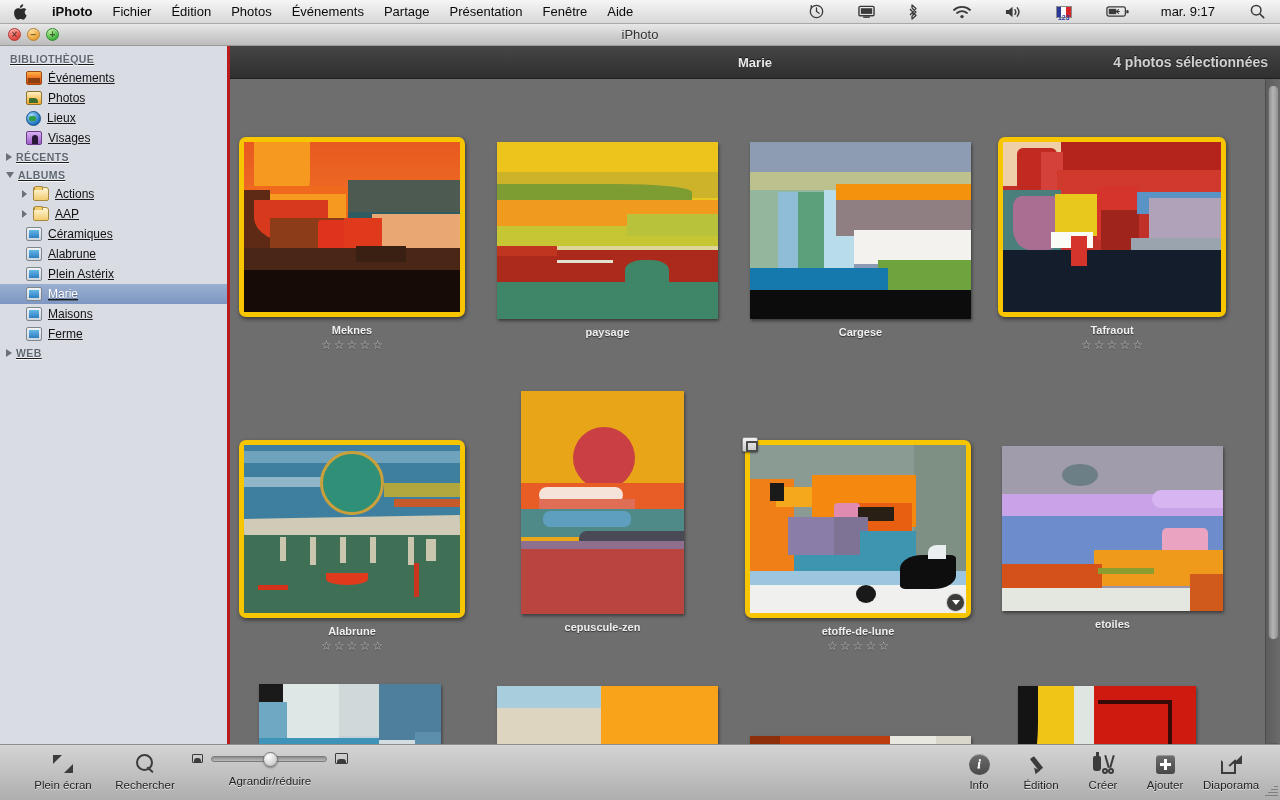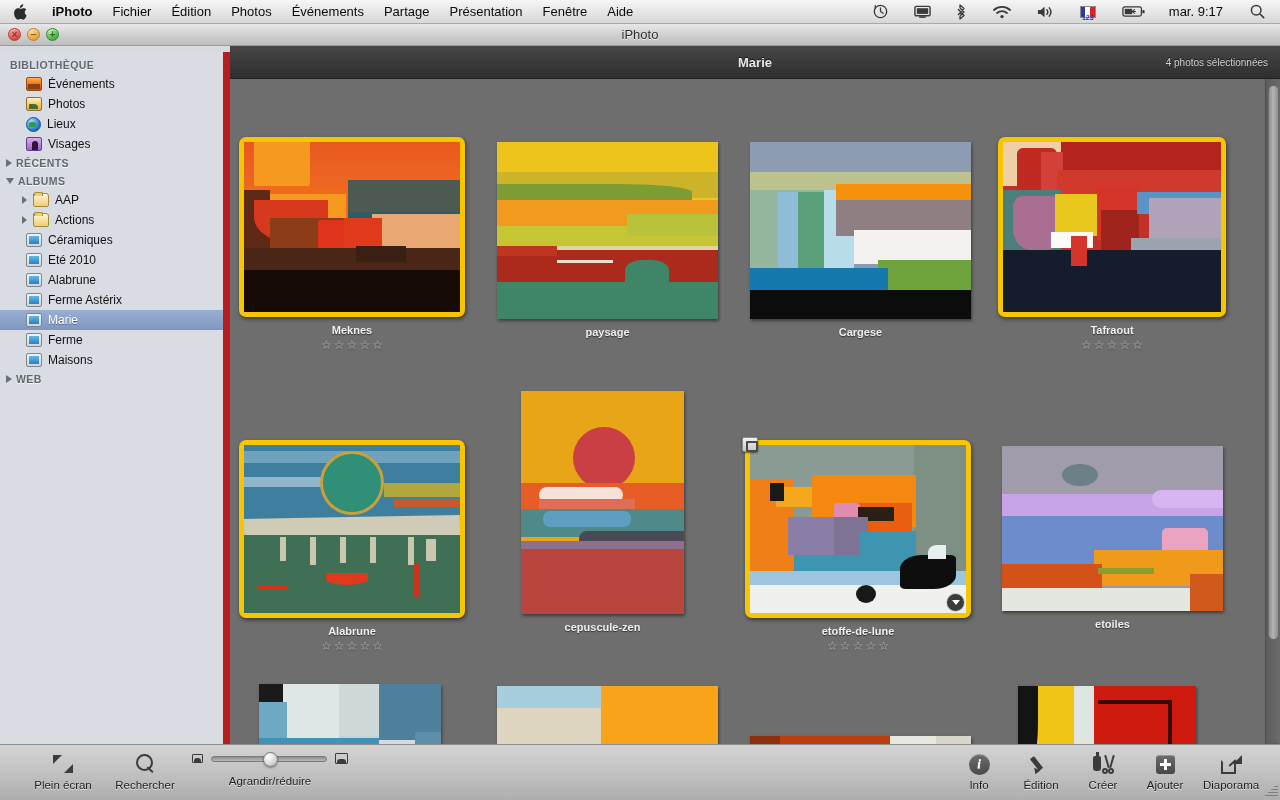--- a/index.html
+++ b/index.html
@@ -16,21 +16,21 @@
     background: linear-gradient(to bottom, #f6f6f6 0%, #e6e6e6 50%, #d8d8d8 100%);
     border-bottom: 1px solid #a9a9a9;
     display: flex; align-items: center;
     font-size: 13px; color: #0a0a0a;
     z-index: 50;
   }
   .mb-apple { padding: 0 14px 0 14px; display:flex; align-items:center; }
   .mb-item { padding: 0 10px; height: 24px; line-height: 24px; white-space: nowrap; }
   .mb-item.bold { font-weight: bold; }
   #menubar-right {
-    margin-left: auto; display: flex; align-items: center; gap: 8px;
+    margin-left: auto; display: flex; align-items: center; gap: 16px;
     padding-right: 6px; font-size: 12.5px;
   }
   .mb-ricon { padding: 0 9px; display: flex; align-items: center; height: 24px; }
   .mb-clock { padding: 0 10px 0 6px; font-size: 13px; white-space: nowrap; }
 
   
   .flag { width: 16px; height: 12px; display:inline-block; position: relative;
           border: 1px solid #8a8a8a; }
   .flag i { position:absolute; top:0; bottom:0; width:33.34%; display:block; }
   .flag i:nth-child(1){ left:0; background:#2b3b9b; }
@@ -59,25 +59,26 @@
   .tl span { position:absolute; inset:0; display:flex; align-items:center; justify-content:center;
              font-size:10px; line-height:1; color: rgba(0,0,0,.55); font-weight:bold; }
   #win-title {
     position:absolute; left:0; right:0; text-align:center;
     font-size: 13px; color: #2f2f2f; line-height: 22px;
     text-shadow: 0 1px 0 rgba(255,255,255,.7);
   }
 
   
   #sidebar {
-    position: absolute; top: 28px; left: 0; width: 230px; height: 722px;
+    position: absolute; top: 22px; left: 0; width: 230px; height: 722px;
     background: #d9dde3;
-    border-right: 7px solid #b91c1c;
+    border-right: 3px solid #b91c1c;
     font-size: 12px; color: #1b1b1b;
     overflow: hidden;
+    text-decoration: underline;
   }
   .sb-header {
     padding: 7px 0 3px 10px; font-size: 10.5px; font-weight: bold;
     color: #5e6670; letter-spacing: .4px;
     text-shadow: 0 1px 0 rgba(255,255,255,.8);
   }
   .sb-group {
     display:flex; align-items:center; gap:4px;
     padding: 3px 0 3px 6px; font-size: 10.5px; font-weight: bold;
     color:#5e6670; letter-spacing:.4px;
@@ -136,22 +137,23 @@
     background: linear-gradient(to bottom,#464646 0%, #3a3a3a 50%, #2f2f2f 100%);
     border-bottom: 1px solid #202020;
   }
   #content-title {
     position:absolute; left:0; right:0; text-align:center; line-height: 33px;
     font-size: 13px; font-weight: bold; color:#e9e9e9;
     text-shadow: 0 -1px 0 rgba(0,0,0,.6);
   }
   #content-count {
     position:absolute; right: 12px; line-height: 33px;
-    font-size: 10px; color:#d0d0d0;
+    font-size: 14px; color:#d0d0d0;
     text-shadow: 0 -1px 0 rgba(0,0,0,.6);
+    font-weight: bold;
   }
 
   #grid {
     position:absolute; top: 33px; left:0; width: 1035px; height: 689px;
     overflow:hidden;
   }
 
   .cell { position:absolute; display:flex; flex-direction:column; align-items:center; }
   .thumb-wrap { position: relative; }
   .thumb {
@@ -458,54 +460,50 @@
     </div>
 
     <div class="sb-group">
       <span class="tri down"></span>
       <span>ALBUMS</span>
     </div>
 
     <div class="sb-row indent2">
       <span class="tri small-right"></span>
       <span class="ico folder"></span>
-      <span class="lbl">AAP</span>
+      <span class="lbl">Actions</span>
     </div>
     <div class="sb-row indent2">
       <span class="tri small-right"></span>
       <span class="ico folder"></span>
-      <span class="lbl">Actions</span>
+      <span class="lbl">AAP</span>
     </div>
     <div class="sb-row">
       <span class="ico album"></span>
       <span class="lbl">Céramiques</span>
     </div>
     <div class="sb-row">
       <span class="ico album"></span>
-      <span class="lbl">Eté 2010</span>
+      <span class="lbl">Alabrune</span>
     </div>
     <div class="sb-row">
       <span class="ico album"></span>
-      <span class="lbl">Alabrune</span>
-    </div>
-    <div class="sb-row">
-      <span class="ico album"></span>
-      <span class="lbl">Ferme Astérix</span>
+      <span class="lbl">Plein Astérix</span>
     </div>
     <div class="sb-row selected">
       <span class="ico album"></span>
       <span class="lbl">Marie</span>
     </div>
     <div class="sb-row">
       <span class="ico album"></span>
-      <span class="lbl">Ferme</span>
+      <span class="lbl">Maisons</span>
     </div>
     <div class="sb-row">
       <span class="ico album"></span>
-      <span class="lbl">Maisons</span>
+      <span class="lbl">Ferme</span>
     </div>
 
     <div class="sb-group">
       <span class="tri right"></span>
       <span>WEB</span>
     </div>
   </div>
 
   <div id="content">
 

